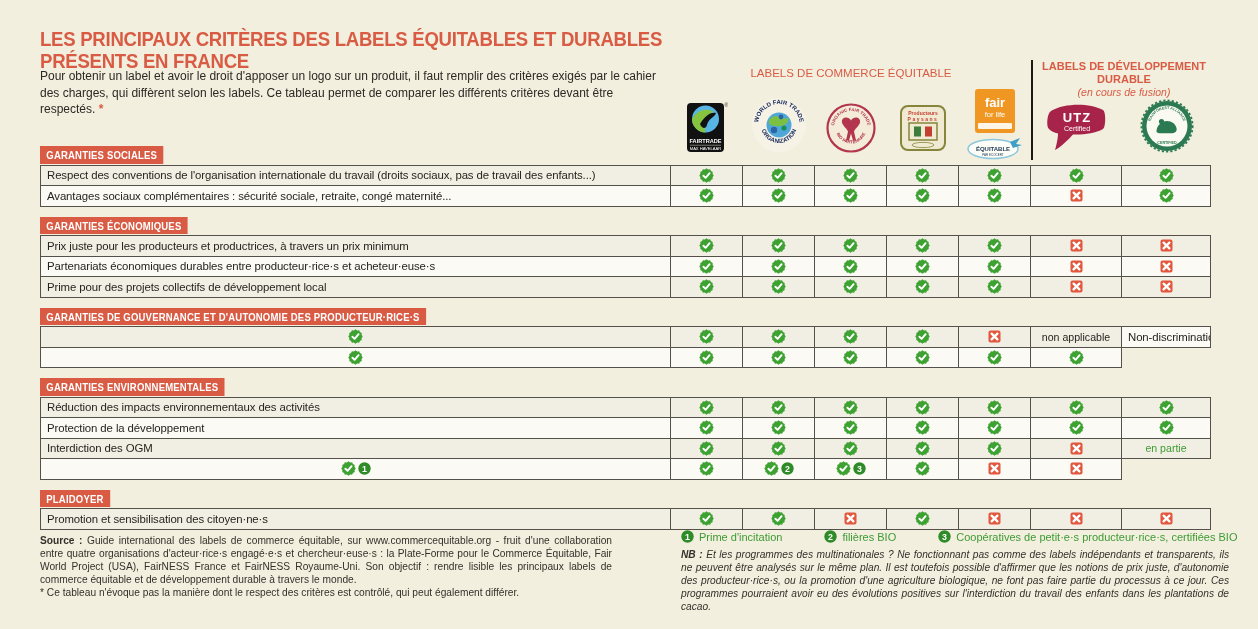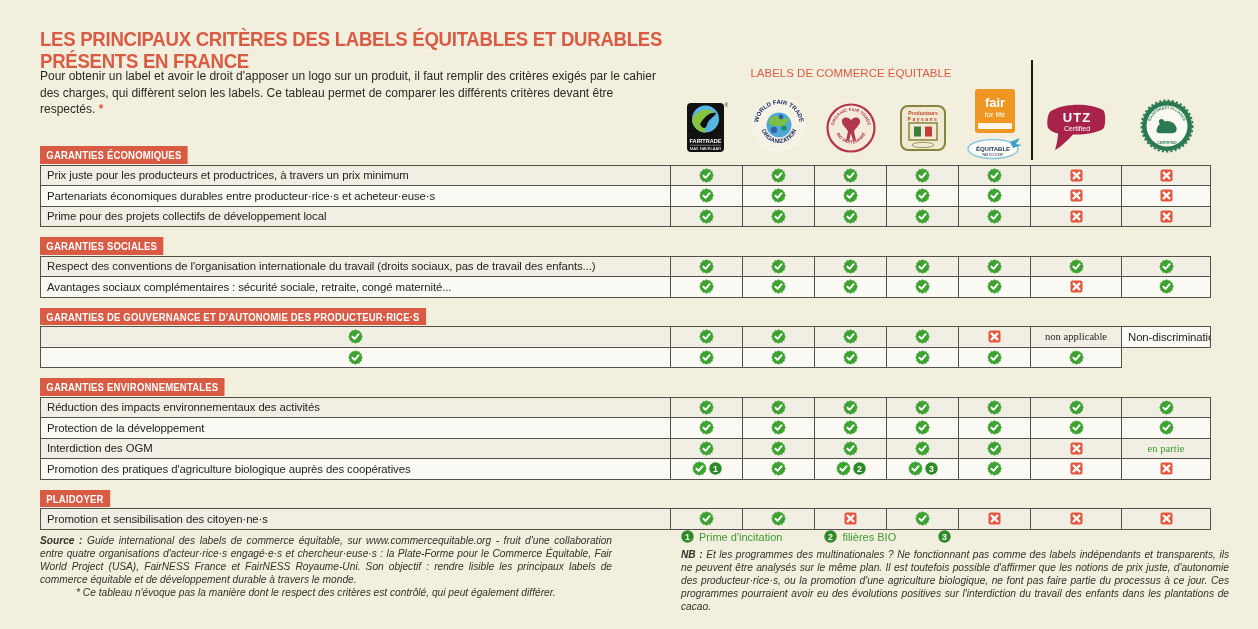--- a/index.html
+++ b/index.html
@@ -25,46 +25,50 @@
   .badge{display:inline-block;background:#d95b44;color:#fff;font-size:10.6px;font-weight:bold;
          letter-spacing:0.2px;padding:3px 7px 2.5px;transform:scaleX(.9);transform-origin:left bottom;
          white-space:nowrap;margin-bottom:1px;}
   .rows{display:grid;grid-template-columns:630px 72px 72px 72px 72px 72px 91px 89px;
         grid-auto-rows:20.5px;border-top:1px solid #54514a;border-left:1px solid #54514a;width:1170px;}
   .cell{border-right:1px solid #54514a;border-bottom:1px solid #54514a;display:flex;align-items:center;}
   .crit{padding:0 4px 0 6px;font-size:11.4px;letter-spacing:-0.1px;color:#26241f;white-space:nowrap;overflow:hidden;}
   .mark{justify-content:center;gap:2px;}
   .bg-a{background:#f1efe4;}
   .bg-b{background:#fbfaf4;}
-  .celltext{font-size:10.6px;color:#26241f;font-family:Liberation Serif, serif;}
+  .celltext{font-size:10.6px;color:#26241f;}
   .celltext.green{color:#3e9b33;}
 
   .footer-left{position:absolute;left:40px;top:534px;width:572px;font-size:10.2px;line-height:13px;
-               font-style:italic;color:#33312a;text-align:justify;}
-  .foot-note{margin-top:0;margin-left:36px;}
+               color:#33312a;text-align:justify;}
+  .foot-note{margin-top:0;}
   .footer-right{position:absolute;left:681px;top:530px;width:548px;}
   .legend{display:flex;align-items:center;gap:42px;font-size:11px;color:#3e9b33;}
   .legend-item{display:flex;align-items:center;gap:5px;white-space:nowrap;}
   .nb{margin-top:5px;font-size:10.2px;line-height:13px;font-style:italic;color:#33312a;text-align:justify;}
   b{font-weight:bold;}
   svg text{font-family:"Liberation Sans",sans-serif;}
 </style>
 </head>
 <body>
 
 <div class="page">
 
   <div class="title">
     <div>LES PRINCIPAUX CRITÈRES DES LABELS ÉQUITABLES ET DURABLES</div>
     <div>PRÉSENTS EN FRANCE</div>
   </div>
 
   <div class="intro"><span>Pour obtenir un label et avoir le droit d'apposer un logo sur un produit, il faut remplir des critères exigés par le cahier des charges, qui diffèrent selon les labels. Ce tableau permet de comparer les différents critères devant être respectés.</span> <span class="red">*</span></div>
 
   <div class="ce-header">LABELS DE COMMERCE ÉQUITABLE</div>
+  <div class="dd-header">
+    <div>LABELS DE DÉVELOPPEMENT DURABLE</div>
+    <div class="dd-sub">(en cours de fusion)</div>
+  </div>
   <div class="divider"></div>
 
   <svg class="logo" style="left:686px;top:100px" width="42" height="55" viewBox="0 0 42 55">
     <rect x="1" y="3" width="37" height="49" rx="4" fill="#111"></rect>
     <text x="38.5" y="7" font-size="5" fill="#2b2923">®</text>
     <circle cx="19.5" cy="19" r="13.5" fill="#57b5e3"></circle>
     <path d="M6,19 a13.5,13.5 0 0,0 13.5,13.5 c-2,-9 1,-16 8,-21 c-8,-4 -17,-1 -21.5,7.5 z" fill="#86c440"></path>
     <path d="M14,24 c6,-10 12,-12 16,-11 c-1,4 -8,6 -9,12 c-1,4 -5,4 -7,-1 z" fill="#111"></path>
     <text x="19.5" y="42.5" text-anchor="middle" font-size="5.6" font-weight="bold" fill="#fff">FAIRTRADE</text>
     <rect x="4" y="44.8" width="31" height="0.7" fill="#f2efdf" opacity="0.65"></rect>
@@ -128,20 +132,108 @@
     <circle cx="27" cy="27" r="25.6" fill="none" stroke="#2c7a52" stroke-width="1.8" stroke-dasharray="2.2,2.1"></circle>
     <circle cx="27" cy="27" r="20.5" fill="#fbfaf2"></circle>
     <path id="raTop" d="M 10,27 A 17,17 0 1 1 44,27" fill="none"></path>
     <text font-size="3.7" font-weight="bold" fill="#2c7a52"><textPath href="#raTop" startOffset="50%" text-anchor="middle">RAINFOREST ALLIANCE</textPath></text>
     <circle cx="21.5" cy="22.5" r="2.6" fill="#2c7a52"></circle>
     <path d="M16.5,31.5 c1,-6.5 6,-9.5 10.5,-9.5 c5,0 8.5,3 9.5,7 c0.8,3 -1.2,5.2 -4.2,5.2 l-12.5,0 c-2.3,0 -3.6,-1 -3.3,-2.7 z" fill="#2c7a52"></path>
     <text x="27" y="44.5" text-anchor="middle" font-size="3.7" font-weight="bold" fill="#2c7a52">CERTIFIED</text>
   </svg>
 
   <div class="table-area">
+      <div class="section"><div class="badge">GARANTIES SOCIALES</div><div class="rows">
+          <div class="cell crit bg-a">Respect des conventions de l'organisation internationale du travail (droits sociaux, pas de travail des enfants...)</div>
+          <div class="cell mark bg-a">
+            <svg width="15" height="15" viewBox="0 0 15 15">
+              <polygon points="14.70,7.50 13.59,9.13 13.74,11.10 11.95,11.95 11.10,13.74 9.13,13.59 7.50,14.70 5.87,13.59 3.90,13.74 3.05,11.95 1.26,11.10 1.41,9.13 0.30,7.50 1.41,5.87 1.26,3.90 3.05,3.05 3.90,1.26 5.87,1.41 7.50,0.30 9.13,1.41 11.10,1.26 11.95,3.05 13.74,3.90 13.59,5.87" fill="#3ea232"></polygon>
+              <path d="M4.4,7.7 L6.6,9.8 L10.6,5.2" fill="none" stroke="#fff" stroke-width="1.9" stroke-linecap="round" stroke-linejoin="round"></path>
+            </svg>
+          </div>
+          <div class="cell mark bg-a">
+            <svg width="15" height="15" viewBox="0 0 15 15">
+              <polygon points="14.70,7.50 13.59,9.13 13.74,11.10 11.95,11.95 11.10,13.74 9.13,13.59 7.50,14.70 5.87,13.59 3.90,13.74 3.05,11.95 1.26,11.10 1.41,9.13 0.30,7.50 1.41,5.87 1.26,3.90 3.05,3.05 3.90,1.26 5.87,1.41 7.50,0.30 9.13,1.41 11.10,1.26 11.95,3.05 13.74,3.90 13.59,5.87" fill="#3ea232"></polygon>
+              <path d="M4.4,7.7 L6.6,9.8 L10.6,5.2" fill="none" stroke="#fff" stroke-width="1.9" stroke-linecap="round" stroke-linejoin="round"></path>
+            </svg>
+          </div>
+          <div class="cell mark bg-a">
+            <svg width="15" height="15" viewBox="0 0 15 15">
+              <polygon points="14.70,7.50 13.59,9.13 13.74,11.10 11.95,11.95 11.10,13.74 9.13,13.59 7.50,14.70 5.87,13.59 3.90,13.74 3.05,11.95 1.26,11.10 1.41,9.13 0.30,7.50 1.41,5.87 1.26,3.90 3.05,3.05 3.90,1.26 5.87,1.41 7.50,0.30 9.13,1.41 11.10,1.26 11.95,3.05 13.74,3.90 13.59,5.87" fill="#3ea232"></polygon>
+              <path d="M4.4,7.7 L6.6,9.8 L10.6,5.2" fill="none" stroke="#fff" stroke-width="1.9" stroke-linecap="round" stroke-linejoin="round"></path>
+            </svg>
+          </div>
+          <div class="cell mark bg-a">
+            <svg width="15" height="15" viewBox="0 0 15 15">
+              <polygon points="14.70,7.50 13.59,9.13 13.74,11.10 11.95,11.95 11.10,13.74 9.13,13.59 7.50,14.70 5.87,13.59 3.90,13.74 3.05,11.95 1.26,11.10 1.41,9.13 0.30,7.50 1.41,5.87 1.26,3.90 3.05,3.05 3.90,1.26 5.87,1.41 7.50,0.30 9.13,1.41 11.10,1.26 11.95,3.05 13.74,3.90 13.59,5.87" fill="#3ea232"></polygon>
+              <path d="M4.4,7.7 L6.6,9.8 L10.6,5.2" fill="none" stroke="#fff" stroke-width="1.9" stroke-linecap="round" stroke-linejoin="round"></path>
+            </svg>
+          </div>
+          <div class="cell mark bg-a">
+            <svg width="15" height="15" viewBox="0 0 15 15">
+              <polygon points="14.70,7.50 13.59,9.13 13.74,11.10 11.95,11.95 11.10,13.74 9.13,13.59 7.50,14.70 5.87,13.59 3.90,13.74 3.05,11.95 1.26,11.10 1.41,9.13 0.30,7.50 1.41,5.87 1.26,3.90 3.05,3.05 3.90,1.26 5.87,1.41 7.50,0.30 9.13,1.41 11.10,1.26 11.95,3.05 13.74,3.90 13.59,5.87" fill="#3ea232"></polygon>
+              <path d="M4.4,7.7 L6.6,9.8 L10.6,5.2" fill="none" stroke="#fff" stroke-width="1.9" stroke-linecap="round" stroke-linejoin="round"></path>
+            </svg>
+          </div>
+          <div class="cell mark bg-a">
+            <svg width="15" height="15" viewBox="0 0 15 15">
+              <polygon points="14.70,7.50 13.59,9.13 13.74,11.10 11.95,11.95 11.10,13.74 9.13,13.59 7.50,14.70 5.87,13.59 3.90,13.74 3.05,11.95 1.26,11.10 1.41,9.13 0.30,7.50 1.41,5.87 1.26,3.90 3.05,3.05 3.90,1.26 5.87,1.41 7.50,0.30 9.13,1.41 11.10,1.26 11.95,3.05 13.74,3.90 13.59,5.87" fill="#3ea232"></polygon>
+              <path d="M4.4,7.7 L6.6,9.8 L10.6,5.2" fill="none" stroke="#fff" stroke-width="1.9" stroke-linecap="round" stroke-linejoin="round"></path>
+            </svg>
+          </div>
+          <div class="cell mark bg-a">
+            <svg width="15" height="15" viewBox="0 0 15 15">
+              <polygon points="14.70,7.50 13.59,9.13 13.74,11.10 11.95,11.95 11.10,13.74 9.13,13.59 7.50,14.70 5.87,13.59 3.90,13.74 3.05,11.95 1.26,11.10 1.41,9.13 0.30,7.50 1.41,5.87 1.26,3.90 3.05,3.05 3.90,1.26 5.87,1.41 7.50,0.30 9.13,1.41 11.10,1.26 11.95,3.05 13.74,3.90 13.59,5.87" fill="#3ea232"></polygon>
+              <path d="M4.4,7.7 L6.6,9.8 L10.6,5.2" fill="none" stroke="#fff" stroke-width="1.9" stroke-linecap="round" stroke-linejoin="round"></path>
+            </svg>
+          </div>
+          <div class="cell crit bg-b">Avantages sociaux complémentaires : sécurité sociale, retraite, congé maternité...</div>
+          <div class="cell mark bg-b">
+            <svg width="15" height="15" viewBox="0 0 15 15">
+              <polygon points="14.70,7.50 13.59,9.13 13.74,11.10 11.95,11.95 11.10,13.74 9.13,13.59 7.50,14.70 5.87,13.59 3.90,13.74 3.05,11.95 1.26,11.10 1.41,9.13 0.30,7.50 1.41,5.87 1.26,3.90 3.05,3.05 3.90,1.26 5.87,1.41 7.50,0.30 9.13,1.41 11.10,1.26 11.95,3.05 13.74,3.90 13.59,5.87" fill="#3ea232"></polygon>
+              <path d="M4.4,7.7 L6.6,9.8 L10.6,5.2" fill="none" stroke="#fff" stroke-width="1.9" stroke-linecap="round" stroke-linejoin="round"></path>
+            </svg>
+          </div>
+          <div class="cell mark bg-b">
+            <svg width="15" height="15" viewBox="0 0 15 15">
+              <polygon points="14.70,7.50 13.59,9.13 13.74,11.10 11.95,11.95 11.10,13.74 9.13,13.59 7.50,14.70 5.87,13.59 3.90,13.74 3.05,11.95 1.26,11.10 1.41,9.13 0.30,7.50 1.41,5.87 1.26,3.90 3.05,3.05 3.90,1.26 5.87,1.41 7.50,0.30 9.13,1.41 11.10,1.26 11.95,3.05 13.74,3.90 13.59,5.87" fill="#3ea232"></polygon>
+              <path d="M4.4,7.7 L6.6,9.8 L10.6,5.2" fill="none" stroke="#fff" stroke-width="1.9" stroke-linecap="round" stroke-linejoin="round"></path>
+            </svg>
+          </div>
+          <div class="cell mark bg-b">
+            <svg width="15" height="15" viewBox="0 0 15 15">
+              <polygon points="14.70,7.50 13.59,9.13 13.74,11.10 11.95,11.95 11.10,13.74 9.13,13.59 7.50,14.70 5.87,13.59 3.90,13.74 3.05,11.95 1.26,11.10 1.41,9.13 0.30,7.50 1.41,5.87 1.26,3.90 3.05,3.05 3.90,1.26 5.87,1.41 7.50,0.30 9.13,1.41 11.10,1.26 11.95,3.05 13.74,3.90 13.59,5.87" fill="#3ea232"></polygon>
+              <path d="M4.4,7.7 L6.6,9.8 L10.6,5.2" fill="none" stroke="#fff" stroke-width="1.9" stroke-linecap="round" stroke-linejoin="round"></path>
+            </svg>
+          </div>
+          <div class="cell mark bg-b">
+            <svg width="15" height="15" viewBox="0 0 15 15">
+              <polygon points="14.70,7.50 13.59,9.13 13.74,11.10 11.95,11.95 11.10,13.74 9.13,13.59 7.50,14.70 5.87,13.59 3.90,13.74 3.05,11.95 1.26,11.10 1.41,9.13 0.30,7.50 1.41,5.87 1.26,3.90 3.05,3.05 3.90,1.26 5.87,1.41 7.50,0.30 9.13,1.41 11.10,1.26 11.95,3.05 13.74,3.90 13.59,5.87" fill="#3ea232"></polygon>
+              <path d="M4.4,7.7 L6.6,9.8 L10.6,5.2" fill="none" stroke="#fff" stroke-width="1.9" stroke-linecap="round" stroke-linejoin="round"></path>
+            </svg>
+          </div>
+          <div class="cell mark bg-b">
+            <svg width="15" height="15" viewBox="0 0 15 15">
+              <polygon points="14.70,7.50 13.59,9.13 13.74,11.10 11.95,11.95 11.10,13.74 9.13,13.59 7.50,14.70 5.87,13.59 3.90,13.74 3.05,11.95 1.26,11.10 1.41,9.13 0.30,7.50 1.41,5.87 1.26,3.90 3.05,3.05 3.90,1.26 5.87,1.41 7.50,0.30 9.13,1.41 11.10,1.26 11.95,3.05 13.74,3.90 13.59,5.87" fill="#3ea232"></polygon>
+              <path d="M4.4,7.7 L6.6,9.8 L10.6,5.2" fill="none" stroke="#fff" stroke-width="1.9" stroke-linecap="round" stroke-linejoin="round"></path>
+            </svg>
+          </div>
+          <div class="cell mark bg-b">
+            <svg width="13" height="13" viewBox="0 0 13 13">
+              <rect x="0.5" y="0.5" width="12" height="12" rx="2" fill="#e2573d"></rect>
+              <path d="M3.6,3.6 L9.4,9.4 M9.4,3.6 L3.6,9.4" stroke="#fff" stroke-width="2.3" stroke-linecap="round"></path>
+            </svg>
+          </div>
+          <div class="cell mark bg-b">
+            <svg width="15" height="15" viewBox="0 0 15 15">
+              <polygon points="14.70,7.50 13.59,9.13 13.74,11.10 11.95,11.95 11.10,13.74 9.13,13.59 7.50,14.70 5.87,13.59 3.90,13.74 3.05,11.95 1.26,11.10 1.41,9.13 0.30,7.50 1.41,5.87 1.26,3.90 3.05,3.05 3.90,1.26 5.87,1.41 7.50,0.30 9.13,1.41 11.10,1.26 11.95,3.05 13.74,3.90 13.59,5.87" fill="#3ea232"></polygon>
+              <path d="M4.4,7.7 L6.6,9.8 L10.6,5.2" fill="none" stroke="#fff" stroke-width="1.9" stroke-linecap="round" stroke-linejoin="round"></path>
+            </svg>
+          </div>
+        </div></div>
       <div class="section"><div class="badge">GARANTIES ÉCONOMIQUES</div><div class="rows">
           <div class="cell crit bg-a">Prix juste pour les producteurs et productrices, à travers un prix minimum</div>
           <div class="cell mark bg-a">
             <svg width="15" height="15" viewBox="0 0 15 15">
               <polygon points="14.70,7.50 13.59,9.13 13.74,11.10 11.95,11.95 11.10,13.74 9.13,13.59 7.50,14.70 5.87,13.59 3.90,13.74 3.05,11.95 1.26,11.10 1.41,9.13 0.30,7.50 1.41,5.87 1.26,3.90 3.05,3.05 3.90,1.26 5.87,1.41 7.50,0.30 9.13,1.41 11.10,1.26 11.95,3.05 13.74,3.90 13.59,5.87" fill="#3ea232"></polygon>
               <path d="M4.4,7.7 L6.6,9.8 L10.6,5.2" fill="none" stroke="#fff" stroke-width="1.9" stroke-linecap="round" stroke-linejoin="round"></path>
             </svg>
           </div>
           <div class="cell mark bg-a">
             <svg width="15" height="15" viewBox="0 0 15 15">
@@ -256,108 +348,20 @@
           <div class="cell mark bg-a">
             <svg width="13" height="13" viewBox="0 0 13 13">
               <rect x="0.5" y="0.5" width="12" height="12" rx="2" fill="#e2573d"></rect>
               <path d="M3.6,3.6 L9.4,9.4 M9.4,3.6 L3.6,9.4" stroke="#fff" stroke-width="2.3" stroke-linecap="round"></path>
             </svg>
           </div>
           <div class="cell mark bg-a">
             <svg width="13" height="13" viewBox="0 0 13 13">
               <rect x="0.5" y="0.5" width="12" height="12" rx="2" fill="#e2573d"></rect>
               <path d="M3.6,3.6 L9.4,9.4 M9.4,3.6 L3.6,9.4" stroke="#fff" stroke-width="2.3" stroke-linecap="round"></path>
-            </svg>
-          </div>
-        </div></div>
-      <div class="section"><div class="badge">GARANTIES SOCIALES</div><div class="rows">
-          <div class="cell crit bg-a">Respect des conventions de l'organisation internationale du travail (droits sociaux, pas de travail des enfants...)</div>
-          <div class="cell mark bg-a">
-            <svg width="15" height="15" viewBox="0 0 15 15">
-              <polygon points="14.70,7.50 13.59,9.13 13.74,11.10 11.95,11.95 11.10,13.74 9.13,13.59 7.50,14.70 5.87,13.59 3.90,13.74 3.05,11.95 1.26,11.10 1.41,9.13 0.30,7.50 1.41,5.87 1.26,3.90 3.05,3.05 3.90,1.26 5.87,1.41 7.50,0.30 9.13,1.41 11.10,1.26 11.95,3.05 13.74,3.90 13.59,5.87" fill="#3ea232"></polygon>
-              <path d="M4.4,7.7 L6.6,9.8 L10.6,5.2" fill="none" stroke="#fff" stroke-width="1.9" stroke-linecap="round" stroke-linejoin="round"></path>
-            </svg>
-          </div>
-          <div class="cell mark bg-a">
-            <svg width="15" height="15" viewBox="0 0 15 15">
-              <polygon points="14.70,7.50 13.59,9.13 13.74,11.10 11.95,11.95 11.10,13.74 9.13,13.59 7.50,14.70 5.87,13.59 3.90,13.74 3.05,11.95 1.26,11.10 1.41,9.13 0.30,7.50 1.41,5.87 1.26,3.90 3.05,3.05 3.90,1.26 5.87,1.41 7.50,0.30 9.13,1.41 11.10,1.26 11.95,3.05 13.74,3.90 13.59,5.87" fill="#3ea232"></polygon>
-              <path d="M4.4,7.7 L6.6,9.8 L10.6,5.2" fill="none" stroke="#fff" stroke-width="1.9" stroke-linecap="round" stroke-linejoin="round"></path>
-            </svg>
-          </div>
-          <div class="cell mark bg-a">
-            <svg width="15" height="15" viewBox="0 0 15 15">
-              <polygon points="14.70,7.50 13.59,9.13 13.74,11.10 11.95,11.95 11.10,13.74 9.13,13.59 7.50,14.70 5.87,13.59 3.90,13.74 3.05,11.95 1.26,11.10 1.41,9.13 0.30,7.50 1.41,5.87 1.26,3.90 3.05,3.05 3.90,1.26 5.87,1.41 7.50,0.30 9.13,1.41 11.10,1.26 11.95,3.05 13.74,3.90 13.59,5.87" fill="#3ea232"></polygon>
-              <path d="M4.4,7.7 L6.6,9.8 L10.6,5.2" fill="none" stroke="#fff" stroke-width="1.9" stroke-linecap="round" stroke-linejoin="round"></path>
-            </svg>
-          </div>
-          <div class="cell mark bg-a">
-            <svg width="15" height="15" viewBox="0 0 15 15">
-              <polygon points="14.70,7.50 13.59,9.13 13.74,11.10 11.95,11.95 11.10,13.74 9.13,13.59 7.50,14.70 5.87,13.59 3.90,13.74 3.05,11.95 1.26,11.10 1.41,9.13 0.30,7.50 1.41,5.87 1.26,3.90 3.05,3.05 3.90,1.26 5.87,1.41 7.50,0.30 9.13,1.41 11.10,1.26 11.95,3.05 13.74,3.90 13.59,5.87" fill="#3ea232"></polygon>
-              <path d="M4.4,7.7 L6.6,9.8 L10.6,5.2" fill="none" stroke="#fff" stroke-width="1.9" stroke-linecap="round" stroke-linejoin="round"></path>
-            </svg>
-          </div>
-          <div class="cell mark bg-a">
-            <svg width="15" height="15" viewBox="0 0 15 15">
-              <polygon points="14.70,7.50 13.59,9.13 13.74,11.10 11.95,11.95 11.10,13.74 9.13,13.59 7.50,14.70 5.87,13.59 3.90,13.74 3.05,11.95 1.26,11.10 1.41,9.13 0.30,7.50 1.41,5.87 1.26,3.90 3.05,3.05 3.90,1.26 5.87,1.41 7.50,0.30 9.13,1.41 11.10,1.26 11.95,3.05 13.74,3.90 13.59,5.87" fill="#3ea232"></polygon>
-              <path d="M4.4,7.7 L6.6,9.8 L10.6,5.2" fill="none" stroke="#fff" stroke-width="1.9" stroke-linecap="round" stroke-linejoin="round"></path>
-            </svg>
-          </div>
-          <div class="cell mark bg-a">
-            <svg width="15" height="15" viewBox="0 0 15 15">
-              <polygon points="14.70,7.50 13.59,9.13 13.74,11.10 11.95,11.95 11.10,13.74 9.13,13.59 7.50,14.70 5.87,13.59 3.90,13.74 3.05,11.95 1.26,11.10 1.41,9.13 0.30,7.50 1.41,5.87 1.26,3.90 3.05,3.05 3.90,1.26 5.87,1.41 7.50,0.30 9.13,1.41 11.10,1.26 11.95,3.05 13.74,3.90 13.59,5.87" fill="#3ea232"></polygon>
-              <path d="M4.4,7.7 L6.6,9.8 L10.6,5.2" fill="none" stroke="#fff" stroke-width="1.9" stroke-linecap="round" stroke-linejoin="round"></path>
-            </svg>
-          </div>
-          <div class="cell mark bg-a">
-            <svg width="15" height="15" viewBox="0 0 15 15">
-              <polygon points="14.70,7.50 13.59,9.13 13.74,11.10 11.95,11.95 11.10,13.74 9.13,13.59 7.50,14.70 5.87,13.59 3.90,13.74 3.05,11.95 1.26,11.10 1.41,9.13 0.30,7.50 1.41,5.87 1.26,3.90 3.05,3.05 3.90,1.26 5.87,1.41 7.50,0.30 9.13,1.41 11.10,1.26 11.95,3.05 13.74,3.90 13.59,5.87" fill="#3ea232"></polygon>
-              <path d="M4.4,7.7 L6.6,9.8 L10.6,5.2" fill="none" stroke="#fff" stroke-width="1.9" stroke-linecap="round" stroke-linejoin="round"></path>
-            </svg>
-          </div>
-          <div class="cell crit bg-b">Avantages sociaux complémentaires : sécurité sociale, retraite, congé maternité...</div>
-          <div class="cell mark bg-b">
-            <svg width="15" height="15" viewBox="0 0 15 15">
-              <polygon points="14.70,7.50 13.59,9.13 13.74,11.10 11.95,11.95 11.10,13.74 9.13,13.59 7.50,14.70 5.87,13.59 3.90,13.74 3.05,11.95 1.26,11.10 1.41,9.13 0.30,7.50 1.41,5.87 1.26,3.90 3.05,3.05 3.90,1.26 5.87,1.41 7.50,0.30 9.13,1.41 11.10,1.26 11.95,3.05 13.74,3.90 13.59,5.87" fill="#3ea232"></polygon>
-              <path d="M4.4,7.7 L6.6,9.8 L10.6,5.2" fill="none" stroke="#fff" stroke-width="1.9" stroke-linecap="round" stroke-linejoin="round"></path>
-            </svg>
-          </div>
-          <div class="cell mark bg-b">
-            <svg width="15" height="15" viewBox="0 0 15 15">
-              <polygon points="14.70,7.50 13.59,9.13 13.74,11.10 11.95,11.95 11.10,13.74 9.13,13.59 7.50,14.70 5.87,13.59 3.90,13.74 3.05,11.95 1.26,11.10 1.41,9.13 0.30,7.50 1.41,5.87 1.26,3.90 3.05,3.05 3.90,1.26 5.87,1.41 7.50,0.30 9.13,1.41 11.10,1.26 11.95,3.05 13.74,3.90 13.59,5.87" fill="#3ea232"></polygon>
-              <path d="M4.4,7.7 L6.6,9.8 L10.6,5.2" fill="none" stroke="#fff" stroke-width="1.9" stroke-linecap="round" stroke-linejoin="round"></path>
-            </svg>
-          </div>
-          <div class="cell mark bg-b">
-            <svg width="15" height="15" viewBox="0 0 15 15">
-              <polygon points="14.70,7.50 13.59,9.13 13.74,11.10 11.95,11.95 11.10,13.74 9.13,13.59 7.50,14.70 5.87,13.59 3.90,13.74 3.05,11.95 1.26,11.10 1.41,9.13 0.30,7.50 1.41,5.87 1.26,3.90 3.05,3.05 3.90,1.26 5.87,1.41 7.50,0.30 9.13,1.41 11.10,1.26 11.95,3.05 13.74,3.90 13.59,5.87" fill="#3ea232"></polygon>
-              <path d="M4.4,7.7 L6.6,9.8 L10.6,5.2" fill="none" stroke="#fff" stroke-width="1.9" stroke-linecap="round" stroke-linejoin="round"></path>
-            </svg>
-          </div>
-          <div class="cell mark bg-b">
-            <svg width="15" height="15" viewBox="0 0 15 15">
-              <polygon points="14.70,7.50 13.59,9.13 13.74,11.10 11.95,11.95 11.10,13.74 9.13,13.59 7.50,14.70 5.87,13.59 3.90,13.74 3.05,11.95 1.26,11.10 1.41,9.13 0.30,7.50 1.41,5.87 1.26,3.90 3.05,3.05 3.90,1.26 5.87,1.41 7.50,0.30 9.13,1.41 11.10,1.26 11.95,3.05 13.74,3.90 13.59,5.87" fill="#3ea232"></polygon>
-              <path d="M4.4,7.7 L6.6,9.8 L10.6,5.2" fill="none" stroke="#fff" stroke-width="1.9" stroke-linecap="round" stroke-linejoin="round"></path>
-            </svg>
-          </div>
-          <div class="cell mark bg-b">
-            <svg width="15" height="15" viewBox="0 0 15 15">
-              <polygon points="14.70,7.50 13.59,9.13 13.74,11.10 11.95,11.95 11.10,13.74 9.13,13.59 7.50,14.70 5.87,13.59 3.90,13.74 3.05,11.95 1.26,11.10 1.41,9.13 0.30,7.50 1.41,5.87 1.26,3.90 3.05,3.05 3.90,1.26 5.87,1.41 7.50,0.30 9.13,1.41 11.10,1.26 11.95,3.05 13.74,3.90 13.59,5.87" fill="#3ea232"></polygon>
-              <path d="M4.4,7.7 L6.6,9.8 L10.6,5.2" fill="none" stroke="#fff" stroke-width="1.9" stroke-linecap="round" stroke-linejoin="round"></path>
-            </svg>
-          </div>
-          <div class="cell mark bg-b">
-            <svg width="13" height="13" viewBox="0 0 13 13">
-              <rect x="0.5" y="0.5" width="12" height="12" rx="2" fill="#e2573d"></rect>
-              <path d="M3.6,3.6 L9.4,9.4 M9.4,3.6 L3.6,9.4" stroke="#fff" stroke-width="2.3" stroke-linecap="round"></path>
-            </svg>
-          </div>
-          <div class="cell mark bg-b">
-            <svg width="15" height="15" viewBox="0 0 15 15">
-              <polygon points="14.70,7.50 13.59,9.13 13.74,11.10 11.95,11.95 11.10,13.74 9.13,13.59 7.50,14.70 5.87,13.59 3.90,13.74 3.05,11.95 1.26,11.10 1.41,9.13 0.30,7.50 1.41,5.87 1.26,3.90 3.05,3.05 3.90,1.26 5.87,1.41 7.50,0.30 9.13,1.41 11.10,1.26 11.95,3.05 13.74,3.90 13.59,5.87" fill="#3ea232"></polygon>
-              <path d="M4.4,7.7 L6.6,9.8 L10.6,5.2" fill="none" stroke="#fff" stroke-width="1.9" stroke-linecap="round" stroke-linejoin="round"></path>
             </svg>
           </div>
         </div></div>
       <div class="section"><div class="badge">GARANTIES DE GOUVERNANCE ET D'AUTONOMIE DES PRODUCTEUR·RICE·S</div><div class="rows">
           <div class="cell mark bg-a">
             <svg width="15" height="15" viewBox="0 0 15 15">
               <polygon points="14.70,7.50 13.59,9.13 13.74,11.10 11.95,11.95 11.10,13.74 9.13,13.59 7.50,14.70 5.87,13.59 3.90,13.74 3.05,11.95 1.26,11.10 1.41,9.13 0.30,7.50 1.41,5.87 1.26,3.90 3.05,3.05 3.90,1.26 5.87,1.41 7.50,0.30 9.13,1.41 11.10,1.26 11.95,3.05 13.74,3.90 13.59,5.87" fill="#3ea232"></polygon>
               <path d="M4.4,7.7 L6.6,9.8 L10.6,5.2" fill="none" stroke="#fff" stroke-width="1.9" stroke-linecap="round" stroke-linejoin="round"></path>
             </svg>
           </div>
@@ -558,21 +562,20 @@
           </div>
           <div class="cell mark bg-a">
             <svg width="13" height="13" viewBox="0 0 13 13">
               <rect x="0.5" y="0.5" width="12" height="12" rx="2" fill="#e2573d"></rect>
               <path d="M3.6,3.6 L9.4,9.4 M9.4,3.6 L3.6,9.4" stroke="#fff" stroke-width="2.3" stroke-linecap="round"></path>
             </svg>
           </div>
           <div class="cell mark bg-a">
             <span class="celltext green">en partie</span>
           </div>
-          <div class="cell crit bg-b">Promotion des pratiques d'agriculture biologique auprès des coopératives</div>
           <div class="cell mark bg-b">
             <svg width="15" height="15" viewBox="0 0 15 15">
               <polygon points="14.70,7.50 13.59,9.13 13.74,11.10 11.95,11.95 11.10,13.74 9.13,13.59 7.50,14.70 5.87,13.59 3.90,13.74 3.05,11.95 1.26,11.10 1.41,9.13 0.30,7.50 1.41,5.87 1.26,3.90 3.05,3.05 3.90,1.26 5.87,1.41 7.50,0.30 9.13,1.41 11.10,1.26 11.95,3.05 13.74,3.90 13.59,5.87" fill="#3ea232"></polygon>
               <path d="M4.4,7.7 L6.6,9.8 L10.6,5.2" fill="none" stroke="#fff" stroke-width="1.9" stroke-linecap="round" stroke-linejoin="round"></path>
             </svg>
             <svg width="13" height="13" viewBox="0 0 13 13">
               <circle cx="6.5" cy="6.5" r="6.2" fill="#2e8b28"></circle>
               <text x="6.5" y="9.6" text-anchor="middle" font-size="8.8" font-weight="bold" fill="#fff">1</text>
             </svg>
           </div>
@@ -687,18 +690,19 @@
             <circle cx="6.5" cy="6.5" r="6.2" fill="#2e8b28"></circle>
             <text x="6.5" y="9.6" text-anchor="middle" font-size="8.8" font-weight="bold" fill="#fff">2</text>
           </svg>
           <span>filières BIO</span>
         </span>
         <span class="legend-item">
           <svg width="13" height="13" viewBox="0 0 13 13">
             <circle cx="6.5" cy="6.5" r="6.2" fill="#2e8b28"></circle>
             <text x="6.5" y="9.6" text-anchor="middle" font-size="8.8" font-weight="bold" fill="#fff">3</text>
           </svg>
+          <span>Coopératives de petit·e·s producteur·rice·s, certifiées BIO</span>
         </span>
       </div>
     <div class="nb"><b>NB :</b><span> Et les programmes des multinationales ? Ne fonctionnant pas comme des labels indépendants et transparents, ils ne peuvent être analysés sur le même plan. Il est toutefois possible d'affirmer que les notions de prix juste, d'autonomie des producteur·rice·s, ou la promotion d'une agriculture biologique, ne font pas faire partie du processus à ce jour. Ces programmes pourraient avoir eu des évolutions positives sur l'interdiction du travail des enfants dans les plantations de cacao.</span></div>
   </div>
 
 </div>
 
 </body></html>

